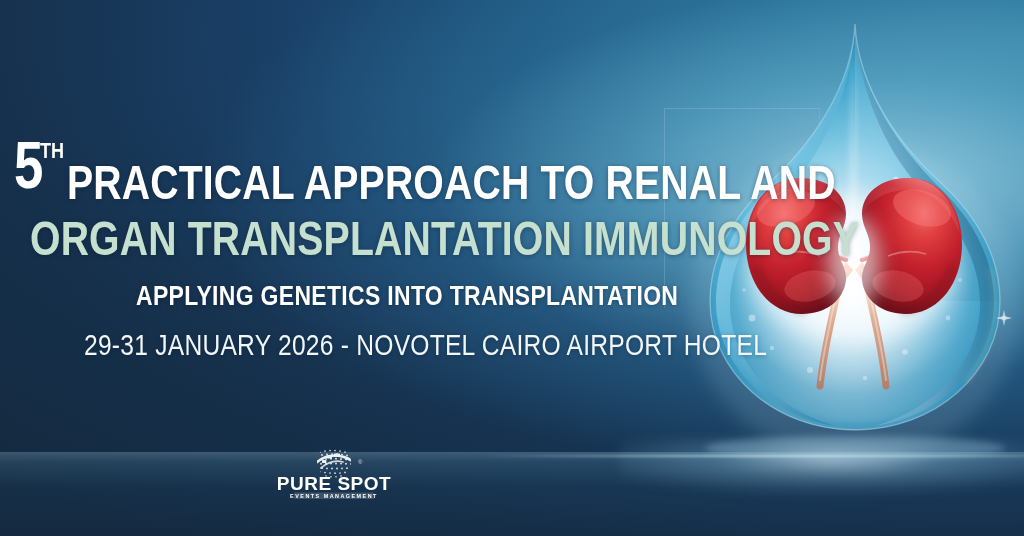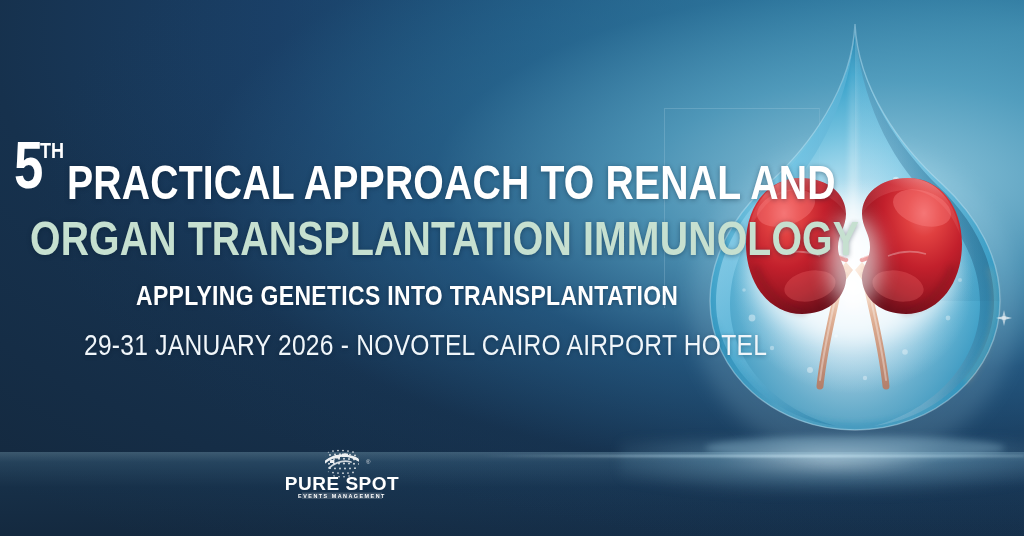--- a/index.html
+++ b/index.html
@@ -106,21 +106,21 @@
     font-family:"Liberation Sans Narrow","Liberation Sans", sans-serif;
     font-size:30px; font-weight:400; line-height:1;
     color:#f0f6fa; letter-spacing:0.3px;
     transform:scaleX(0.82); transform-origin:left top;
     white-space:nowrap;
     text-shadow:0 1px 5px rgba(6,24,44,0.34);
   }
 
   
   .logo{
-    position:absolute; left:280px; top:444px;
+    position:absolute; left:272px; top:444px;
     width:124px; height:56px;
   }
   .logo svg{ display:block; width:124px; height:56px; }
 
   
   .drop-wrap{
     position:absolute; left:660px; top:18px;
     width:380px; height:452px;
     pointer-events:none;
   }

